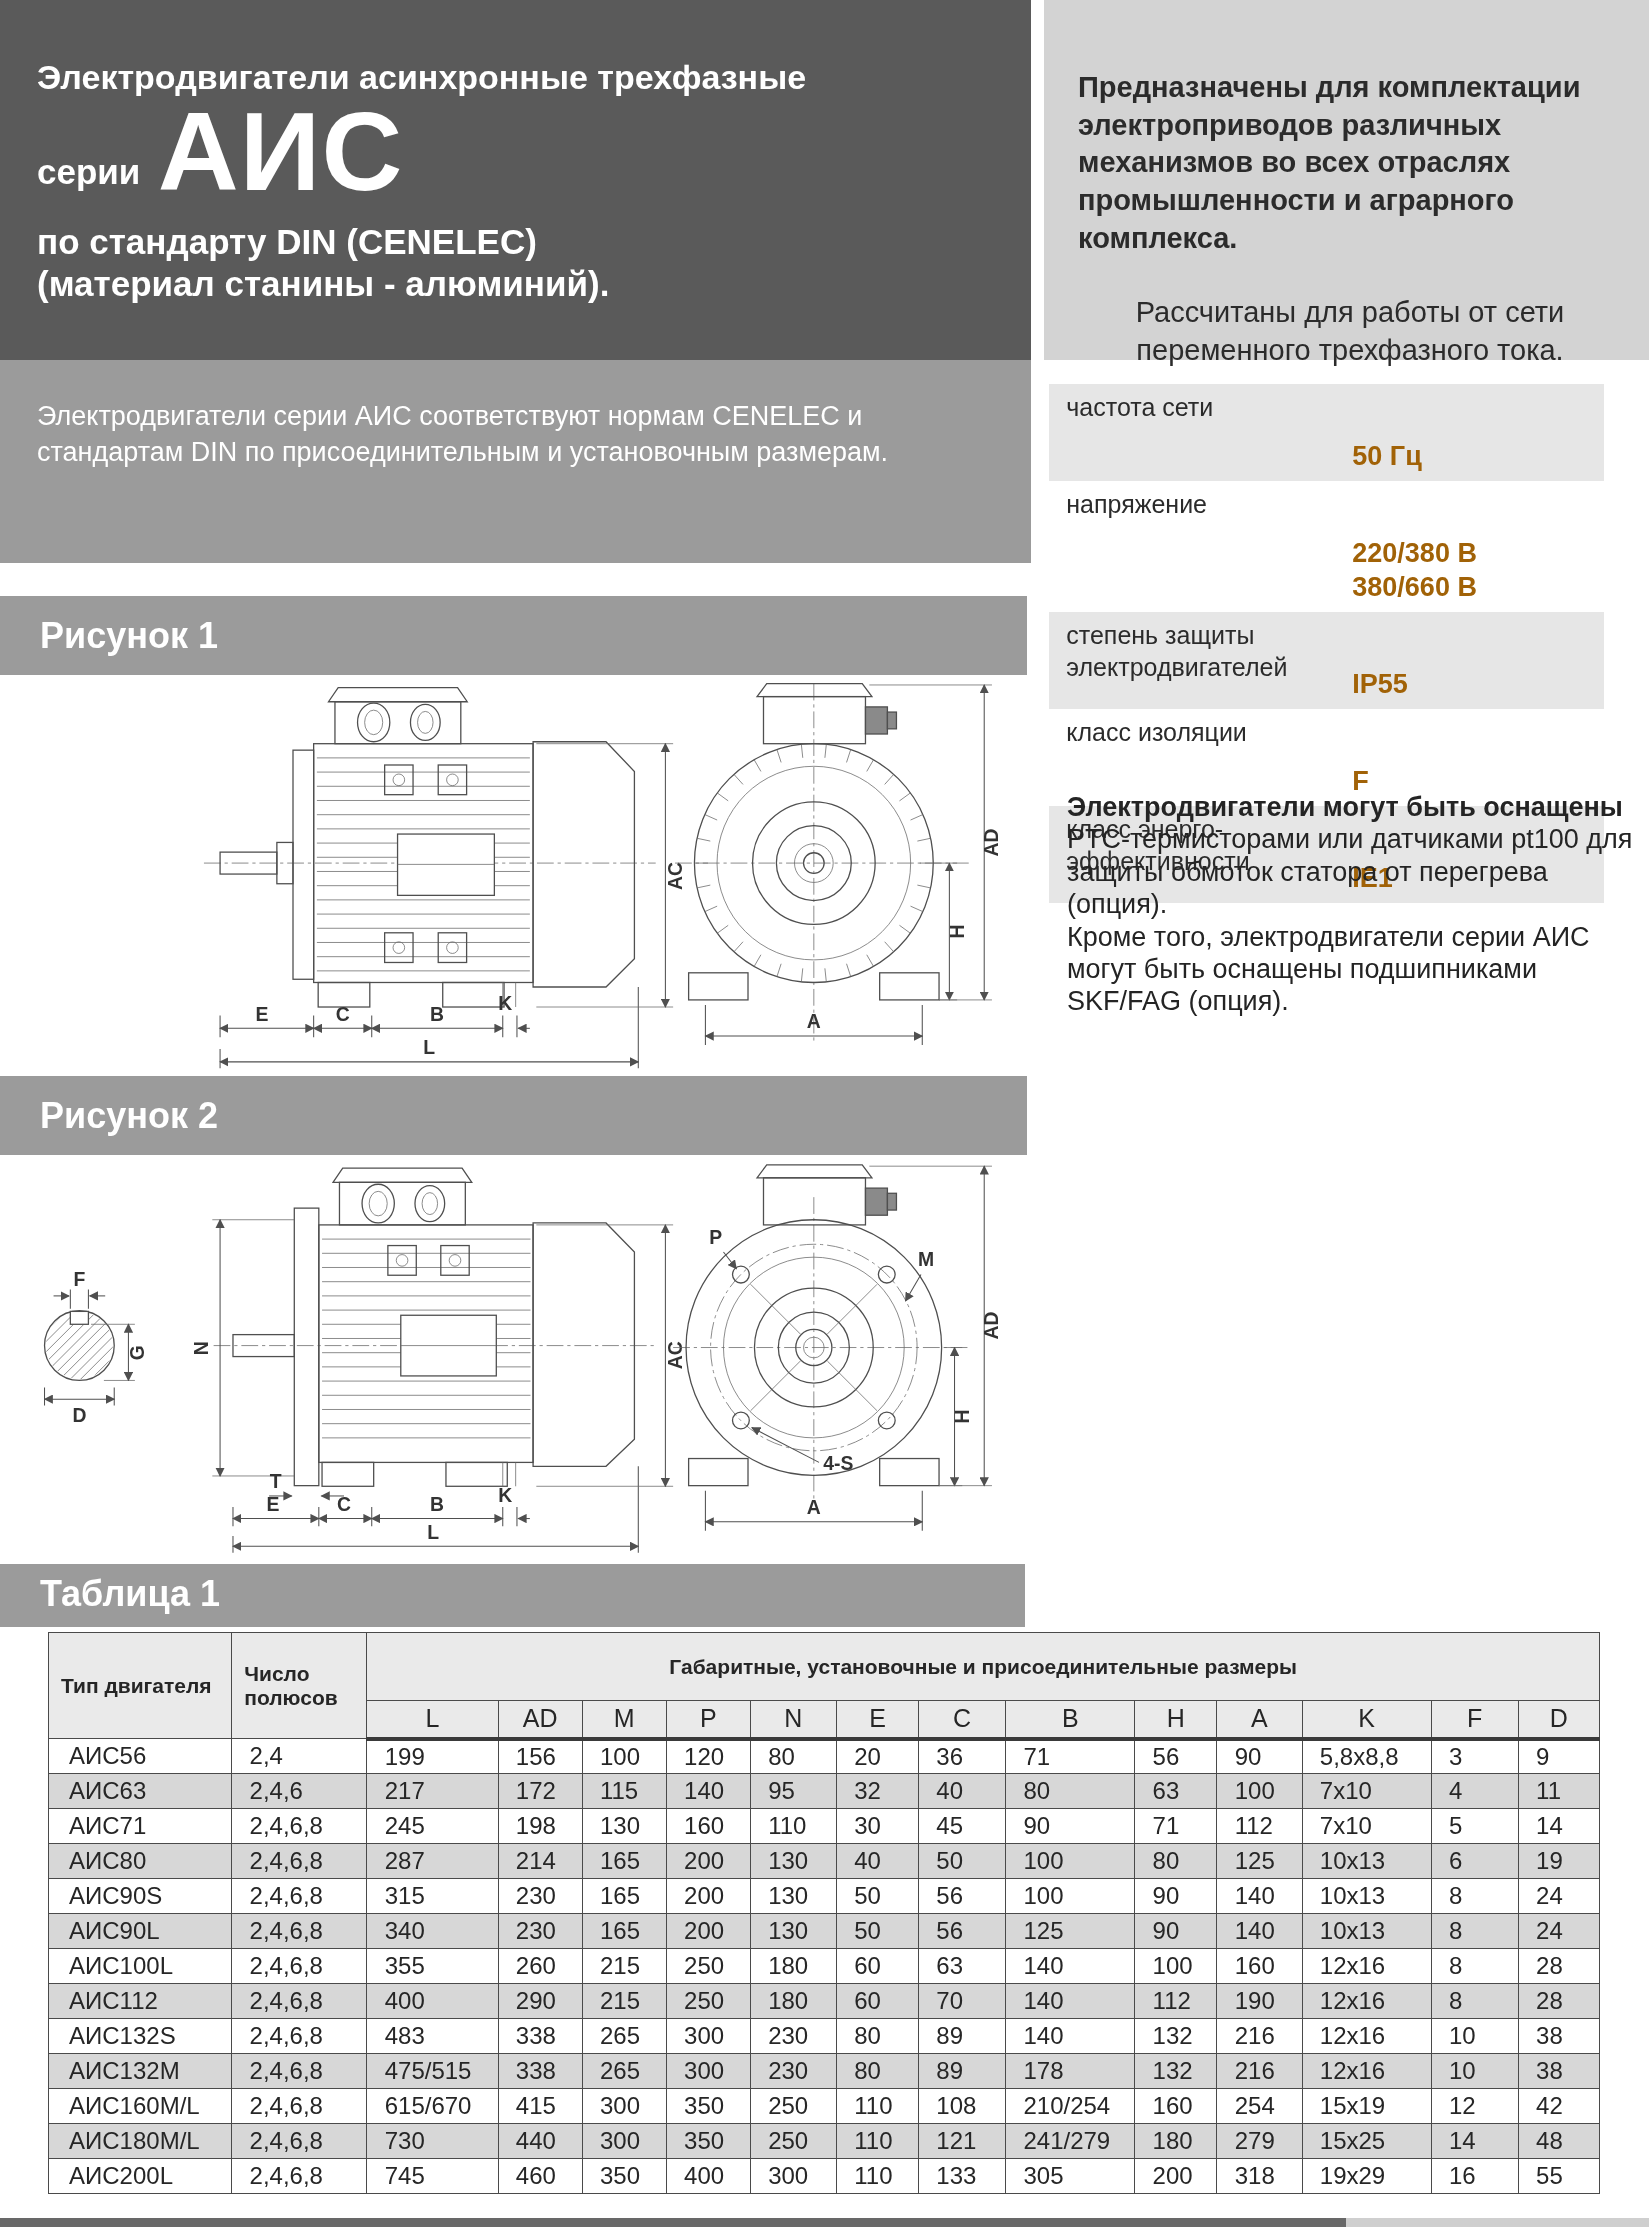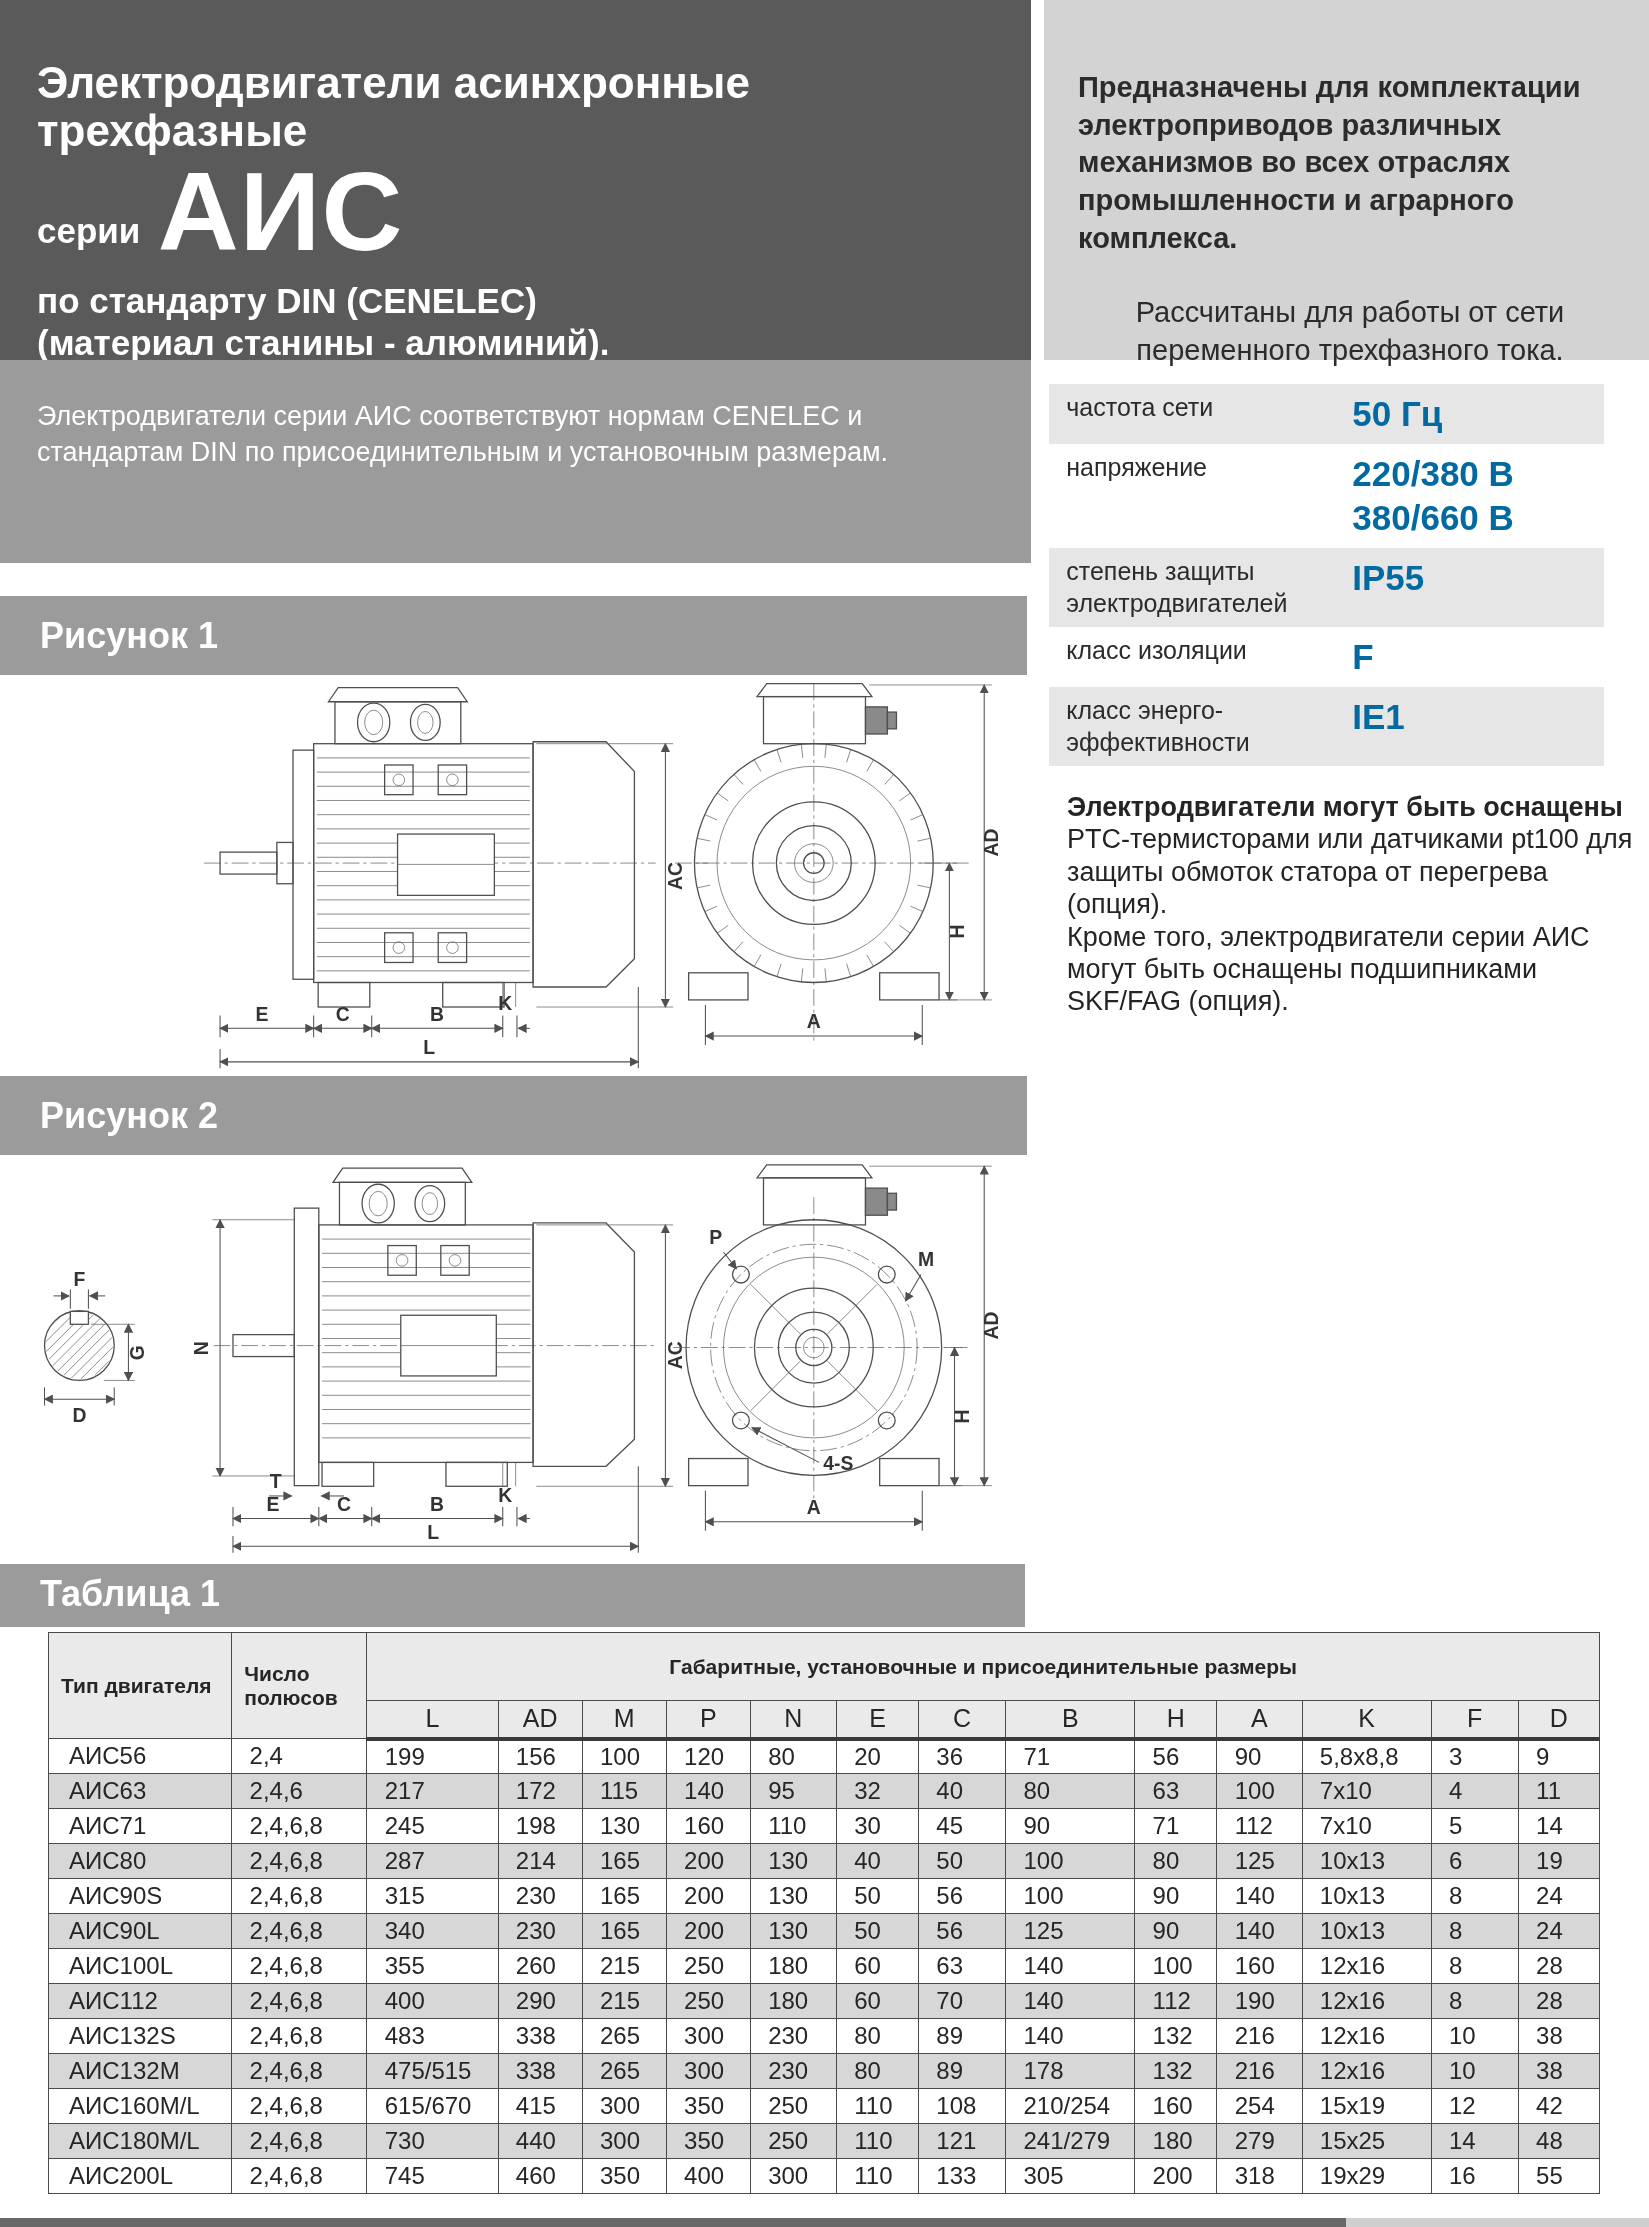--- a/index.html
+++ b/index.html
@@ -2,39 +2,39 @@
 <html style="font-size:10.7px"><head>
 <meta charset="utf-8">
 <style>
   html,body{margin:0;padding:0;background:#fff;}
   .page{position:relative;width:1649px;height:2227px;background:#ffffff;
         font-family:"Liberation Sans", sans-serif;color:#2b2b2b;overflow:hidden;}
 
   
   .box-dark{position:absolute;left:0;top:0;width:1031px;height:360px;background:#5a5a5a;color:#fff;
             box-sizing:border-box;padding:59px 27px 0 37px;}
-  .t1{font-size:44px;font-weight:bold;line-height:1.1;margin:0;}
+  .t1{font-size:34px;font-weight:bold;line-height:1.1;margin:0;}
   .series-row{display:flex;align-items:flex-end;margin-top:4px;}
   .series-label{font-size:35px;font-weight:bold;line-height:1;margin:0 17.3px 14.7px 0;}
   .series-name{font-size:112px;font-weight:bold;line-height:0.92;letter-spacing:1.3px;}
   .t2{font-size:35px;font-weight:bold;line-height:1.2;margin-top:17.3px;}
   .box-mid{position:absolute;left:0;top:360px;width:1031px;height:203px;background:#9b9b9b;color:#fff;
            box-sizing:border-box;padding:39px 27px 0 37px;font-size:27px;line-height:1.32;}
 
   
   .right-box{position:absolute;left:1044px;top:0;width:605px;height:360px;background:#d3d3d3;
              box-sizing:border-box;padding:69px 27px 0 34px;color:#2b2b2b;}
   .right-box .bold-par{font-size:29px;font-weight:bold;line-height:1.3;}
   .right-box .reg-par{font-size:29px;line-height:1.3;margin-top:37px;text-align:center;}
 
   .spec-list{position:absolute;left:1049px;top:384px;width:555px;}
   .spec-row{display:flex;align-items:flex-start;box-sizing:border-box;padding:8px 0 8px 17.3px;}
   .spec-row.shaded{background:#e6e6e6;}
   .spec-label{width:270px;font-size:25px;line-height:1.26;color:#2b2b2b;}
-  .spec-value{margin-left:16px;font-size:35px;font-weight:bold;line-height:1.26;color:#0369a1;}
+  .spec-value{margin-left:16px;font-size:27px;font-weight:bold;line-height:1.26;color:#a16207;margin-top:47px;}
 
   .options-note{position:absolute;left:1067px;top:791px;width:571px;font-size:27px;line-height:1.2;color:#242424;}
   .options-note b{font-weight:bold;}
 
   
   .banner{position:absolute;left:0;width:1027px;height:79px;background:#9b9b9b;color:#fff;
           font-size:36px;font-weight:bold;line-height:79px;box-sizing:border-box;padding-left:40px;}
   #banner-fig1{top:596px;}
   #banner-fig2{top:1076px;}
   #banner-table{top:1564px;height:63px;line-height:59px;width:1025px;}

